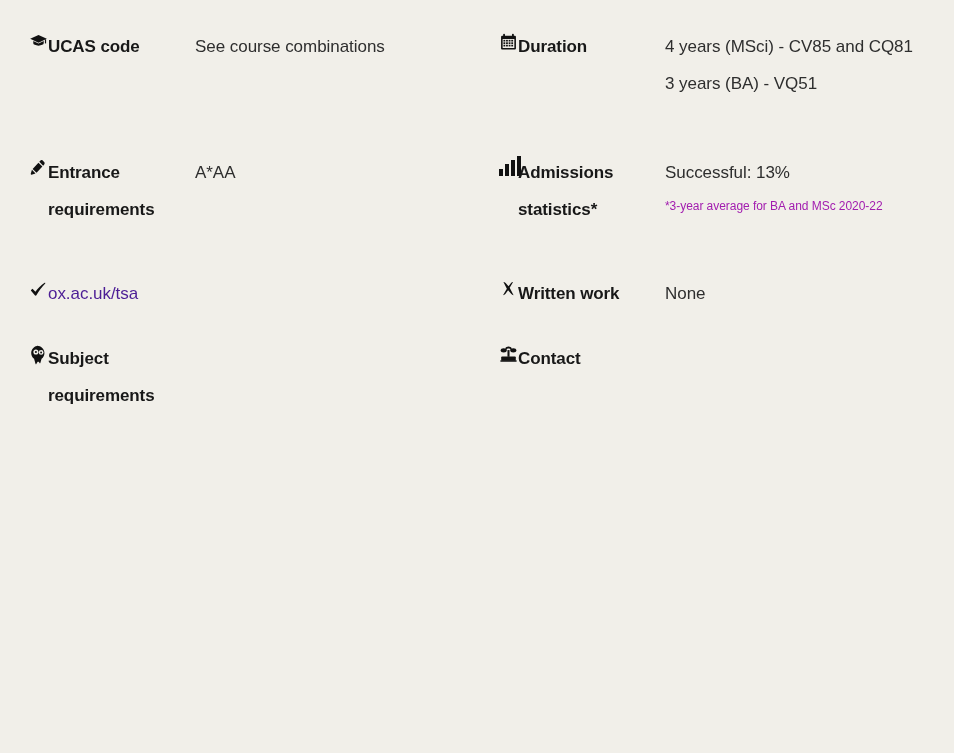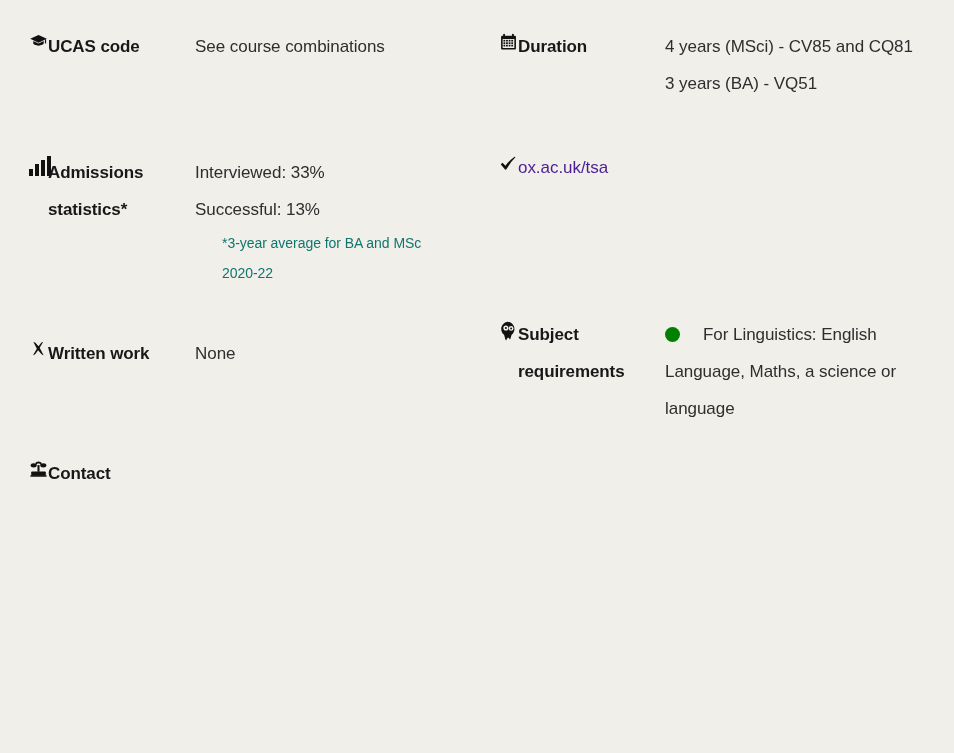--- a/index.html
+++ b/index.html
@@ -67,24 +67,23 @@
     color: #2e2e2e;
     line-height: 37px;
     letter-spacing: -0.05px;
   }
 
   .fact-value .vline { display: block; }
   .fact-value .vline.gap-before { margin-top: 37px; }
 
   .fact-value .footnote {
     display: block;
-    font-size: 14px;
+    font-size: 12px;
     line-height: 30px;
-    color: #0f766e;
-    margin-left: 27px;
+    color: #a21caf;
   }
 
   a.link, .link {
     color: #4c1d95;
     text-decoration: none;
     cursor: pointer;
   }
 
   .bullet-list {
     list-style: none;
@@ -160,33 +159,43 @@
         </g>
       </svg>
     </div>
     <div class="fact-label">Duration</div>
     <div class="fact-value">
       <span class="vline">4 years (MSci) - CV85 and CQ81</span>
       <span class="vline">3 years (BA) - VQ51</span>
     </div>
   </div>
 
+  <div class="fact row-2">
+    <div class="fact-icon">
+      <svg width="24" height="24" viewBox="0 0 24 24" aria-hidden="true">
+        <path fill="#111111" d="M17.3 2.6c-.9-.9-2.3-.8-3.1.1L13 4.1l4.9 4.9 1.3-1.4c.8-.9.8-2.3-.1-3.1l-1.8-1.9z"></path>
+        <path fill="#111111" d="M11.9 5.3 4.6 13.2l4.9 4.9 7.4-7.9-5-4.9z"></path>
+        <path fill="#111111" d="m3.7 14.3-1.5 5.1c-.2.6.4 1.2 1 1l5-1.6-4.5-4.5z"></path>
+      </svg>
+    </div>
+    <div class="fact-label">Entrance requirements</div>
+    <div class="fact-value">A*AA</div>
+  </div>
 
   <div class="fact row-2">
     <div class="fact-icon">
       <div class="chart-bars" aria-hidden="true">
         <i style="height:7px"></i>
         <i style="height:12px"></i>
         <i style="height:16px"></i>
         <i style="height:20px"></i>
       </div>
     </div>
     <div class="fact-label">Admissions statistics*</div>
     <div class="fact-value">
-      <span class="vline">Interviewed: 33%</span>
       <span class="vline">Successful: 13%</span>
       <span class="footnote">*3-year average for BA and MSc 2020-22</span>
     </div>
   </div>
 
   <div class="fact row-3">
     <div class="fact-icon">
       <svg width="26" height="26" viewBox="0 0 26 26" aria-hidden="true">
         <path fill="#111111" d="M2.5 13.6c.6-1 1.4-1.8 2.3-2.3l4 4.2C12 11 16.3 6.6 21.4 3.2c.6-.4 1.3.4.8.9-4.6 4.6-8.6 10-11.9 15.9-.5.9-1.7 1-2.3.2l-5.5-6.6z"></path>
       </svg>
@@ -212,23 +221,20 @@
         <path fill="#111111" d="M12 1.2C6.9 1.2 2.8 5.3 2.8 10.4c0 3 1.4 5.6 3.6 7.3l1.9 6.6c.1.4.7.4.9.1l1.5-2.5c.4-.7 1.5-.7 1.9 0l.9 1.5c.2.3.7.2.8-.2l1.6-5.5c2.2-1.7 3.6-4.3 3.6-7.3 0-5.1-4.1-9.2-9.5-9.2z"></path>
         <circle fill="#f1efe9" cx="8.7" cy="9.2" r="3.2"></circle>
         <circle fill="#111111" cx="8.7" cy="9.2" r="1.3"></circle>
         <circle fill="#f1efe9" cx="15.3" cy="9.8" r="3.0"></circle>
         <circle fill="#111111" cx="15.3" cy="9.8" r="1.2"></circle>
       </svg>
     </div>
     <div class="fact-label">Subject requirements</div>
     <div class="fact-value">
       <ul class="bullet-list">
-        <li class="bullet-item">
-          <span class="dot dot-green"></span><span>For Linguistics: English Language, Maths, a science or language</span>
-        </li>
       </ul>
     </div>
   </div>
 
   <div class="fact row-4">
     <div class="fact-icon">
       <svg width="26" height="24" viewBox="0 0 26 24" aria-hidden="true">
         <ellipse fill="#111111" cx="6.4" cy="7.0" rx="4.1" ry="3.0"></ellipse>
         <ellipse fill="#111111" cx="19.6" cy="7.0" rx="4.1" ry="3.0"></ellipse>
         <path fill="#111111" d="M8.6 4.2c.8-1.6 2.3-2.6 4.4-2.6s3.6 1 4.4 2.6l-1.1 2.5c-.5-1.4-1.7-2.2-3.3-2.2s-2.8.8-3.3 2.2L8.6 4.2z"></path>

